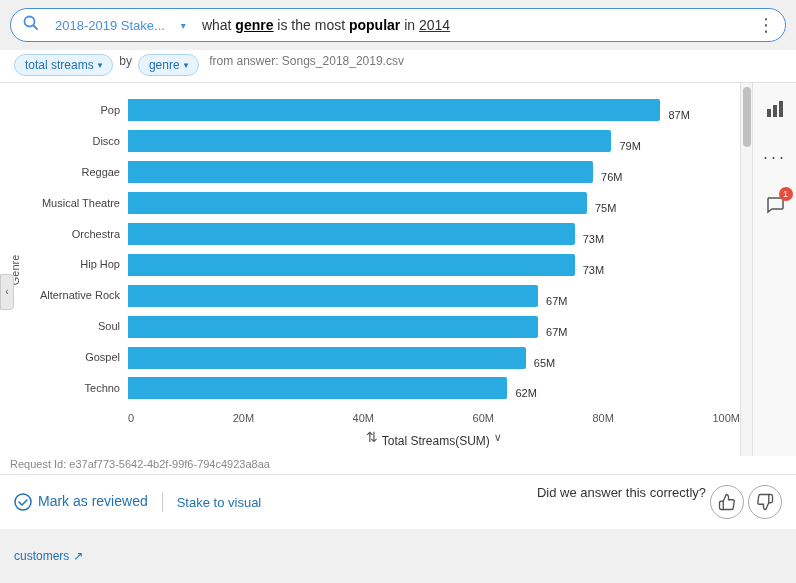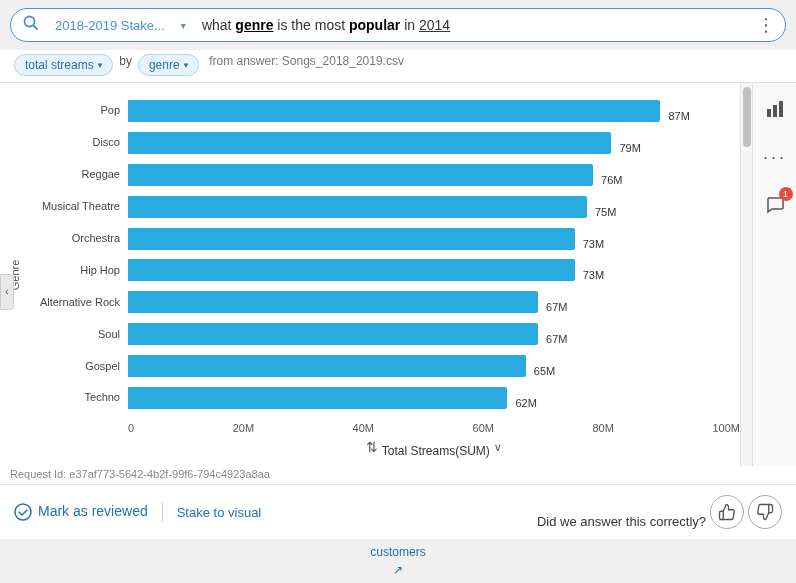--- a/index.html
+++ b/index.html
@@ -334,21 +334,21 @@
       font-size: 13px;
       font-weight: 500;
     }
     .divider-v {
       width: 1px;
       height: 20px;
       background: #ccc;
     }
     .bottom-right {
       display: flex;
-      align-items: flex-end;
+      align-items: flex-start;
       gap: 4px;
     }
     .answer-question {
       font-size: 13px;
       color: #333;
     }
     .thumb-btn {
       background: none;
       border: 1px solid #ccc;
       border-radius: 50%;
@@ -359,27 +359,26 @@
       align-items: center;
       justify-content: center;
       font-size: 16px;
     }
     .thumb-up { border-color: #aaa; }
     .thumb-down { border-color: #aaa; }
 
     
     .bottom-strip {
       background: #f0f0f0;
-      padding: 6px 14px;
+      padding: 20px 14px;
       font-size: 12px;
       color: #2271b3;
       display: flex;
       align-items: center;
       gap: 4px;
-      flex-direction: column;
     }
   </style>
 </head>
 <body>
 
 <div class="search-bar">
   <span class="search-icon">
     <svg width="16" height="16" viewBox="0 0 16 16" fill="none" xmlns="http://www.w3.org/2000/svg">
       <circle cx="6.5" cy="6.5" r="5" stroke="#4a90d9" stroke-width="1.8"></circle>
       <line x1="10.5" y1="10.5" x2="14" y2="14" stroke="#4a90d9" stroke-width="1.8" stroke-linecap="round"></line>

